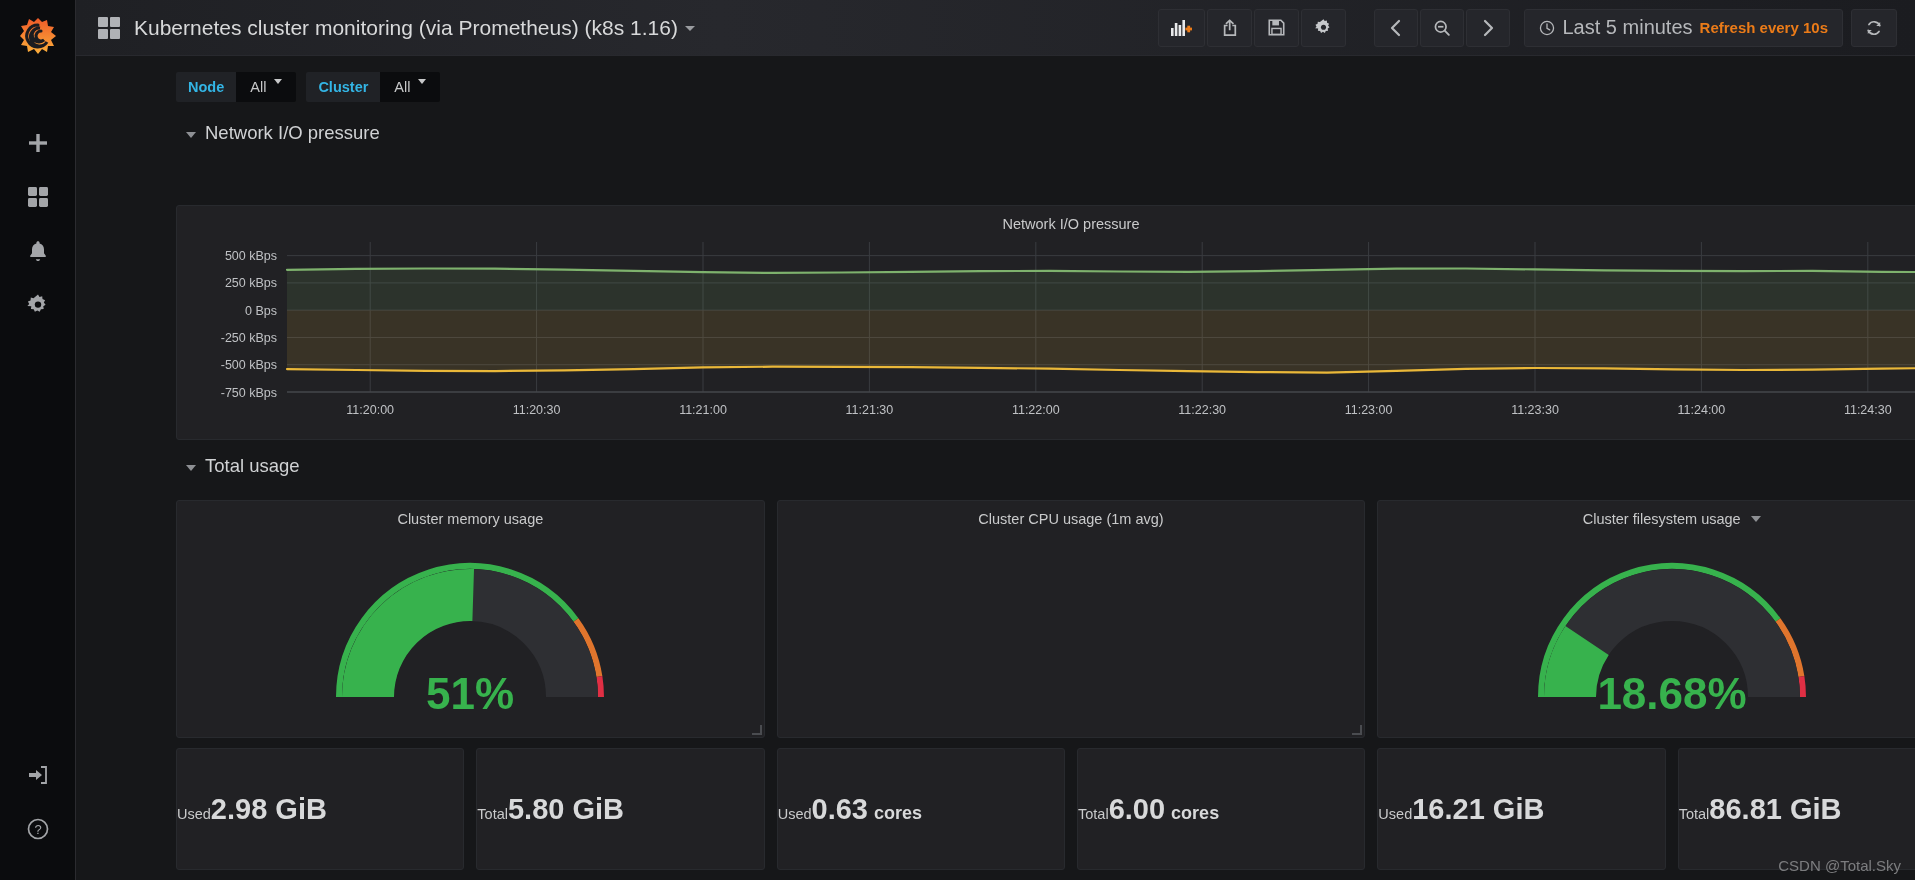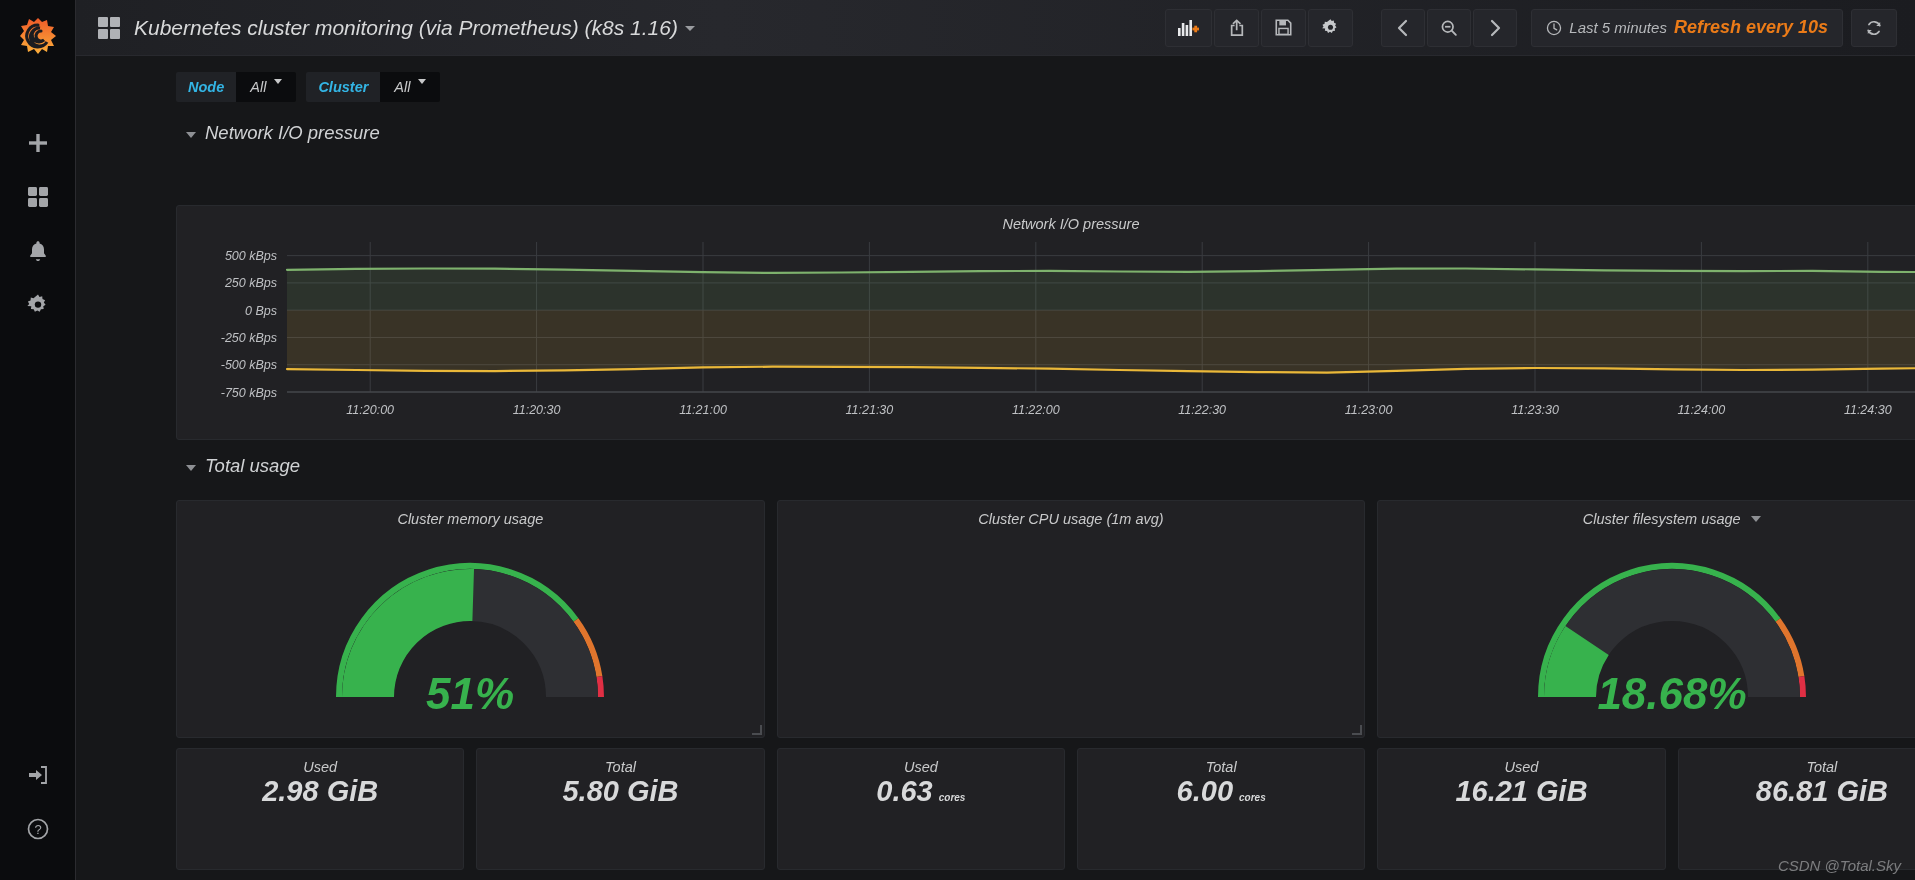--- a/index.html
+++ b/index.html
@@ -21,21 +21,21 @@
   }
   .side-logo { margin-top: 14px; margin-bottom: 58px; width: 44px; height: 44px;
                display: flex; align-items: center; justify-content: center; cursor: pointer; }
   .side-item { width: 54px; height: 54px; display: flex; align-items: center;
                justify-content: center; cursor: pointer; color: #9fa1a4; }
   .side-item svg { display: block; }
   .side-spacer { flex: 1 1 auto; }
   .side-bottom { margin-bottom: 24px; }
 
   
-  #main { flex: 1 1 auto; height: 880px; position: relative; overflow: hidden; font-style: italic; }
+  #main { flex: 1 1 auto; height: 880px; position: relative; overflow: hidden; }
 
   
   #topnav {
     height: 56px; display: flex; align-items: center;
     background: linear-gradient(90deg,#1f2024 0%, #27282d 35%, #1b1c20 100%);
     border-bottom: 1px solid #28292e;
     padding: 0 18px 0 22px;
   }
   .nav-dash-icon { width: 22px; height: 22px; display: grid;
       grid-template-columns: 10px 10px; grid-template-rows: 10px 10px; gap: 2px;
@@ -52,22 +52,22 @@
     border: 1px solid #2e2f34; border-radius: 3px; color: #b6b8bb;
     display: flex; align-items: center; justify-content: center; cursor: pointer;
     margin-right: 2px;
   }
   .nav-btn:last-child { margin-right: 0; }
   .nav-gap { width: 14px; }
   .time-picker {
     height: 38px; background: #25262b; border: 1px solid #2e2f34; border-radius: 3px;
     display: flex; align-items: center; padding: 0 14px; cursor: pointer; gap: 7px;
   }
-  .time-picker .tp-text { color: #b6b8bb; font-size: 15px; }
-  .time-picker .tp-refresh { color: #eb7b18; font-size: 18px; font-weight: bold; }
+  .time-picker .tp-text { color: #b6b8bb; font-size: 20px; }
+  .time-picker .tp-refresh { color: #eb7b18; font-size: 15px; font-weight: bold; }
   .refresh-btn { height:38px; width:46px; background:#25262b; border:1px solid #2e2f34;
       border-radius:3px; display:flex;align-items:center;justify-content:center;
       cursor:pointer; color:#b6b8bb; margin-left: 8px; }
 
   
   #varbar { display: flex; align-items: center; padding: 16px 0 0 100px; gap: 10px; }
   .var-group { display: flex; align-items: stretch; }
   .var-label {
     background: #202226; color: #33b5e5; font-size: 14.5px; font-weight: bold;
     padding: 7px 12px; border-radius: 2px 0 0 2px; display: flex; align-items: center;
@@ -109,26 +109,26 @@
   
   #gauge-row { position: absolute; left: 100px; top: 500px; width: 1790px; height: 238px;
                display: flex; gap: 12px; }
   .gauge-panel { flex: 1 1 0; position: relative; }
   .gauge-wrap { display:flex; align-items:center; justify-content:center; margin-top: 2px; }
 
   
   #stat-row { position: absolute; left: 100px; top: 748px; width: 1790px; height: 122px;
               display: flex; gap: 12px; }
   .stat-pair { flex: 1 1 0; display: flex; gap: 12px; }
-  .stat-panel { flex: 1 1 0; position: relative; display: flex; flex-direction: column;
+  .stat-panel { flex: 1 1 0; position: relative; display: flex; flex-direction: row;
                 align-items: center; }
   .stat-label { color: #c9cacb; font-size: 14.5px; padding-top: 10px; }
   .stat-value { color: #d8d9da; font-size: 29px; font-weight: bold;
                 display: flex; align-items: baseline; gap: 6px; }
-  .stat-unit { font-size: 10px; font-weight: bold; color: #d8d9da; }
+  .stat-unit { font-size: 18px; font-weight: bold; color: #d8d9da; }
 
   
   #watermark { position: absolute; right: 14px; bottom: 6px; color: #8c8d8f;
                font-size: 15px; opacity: .85; }
 </style>
 </head>
 <body>
 
 <nav id="sidebar">
   <div class="side-logo">

